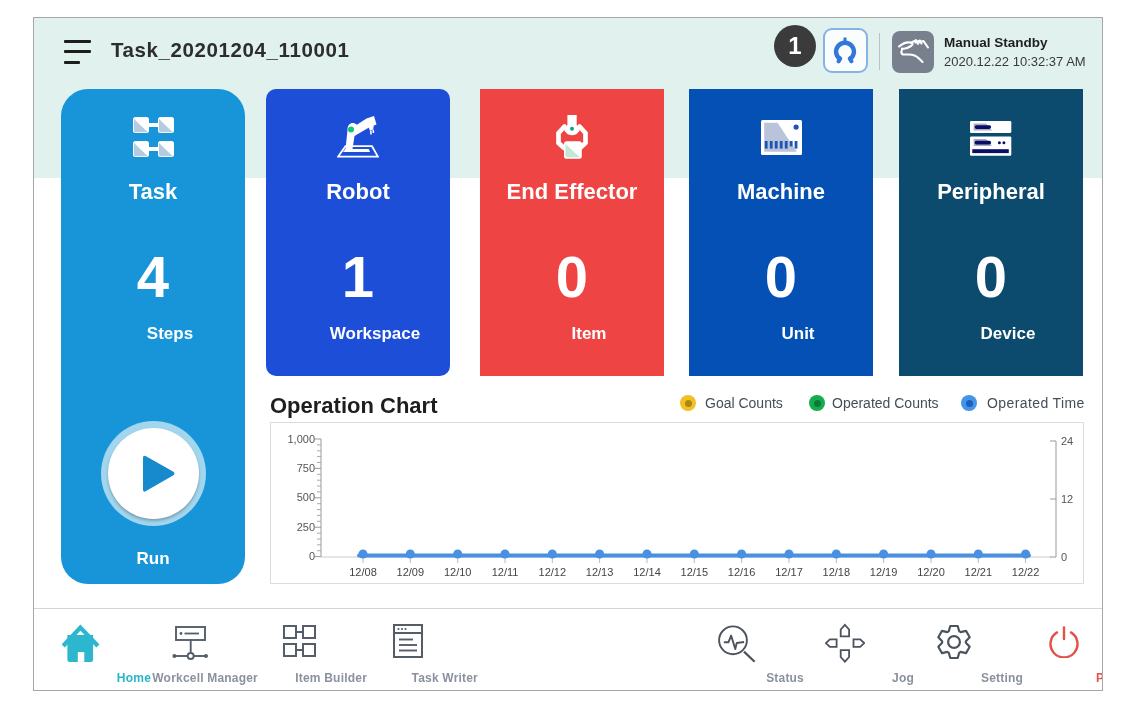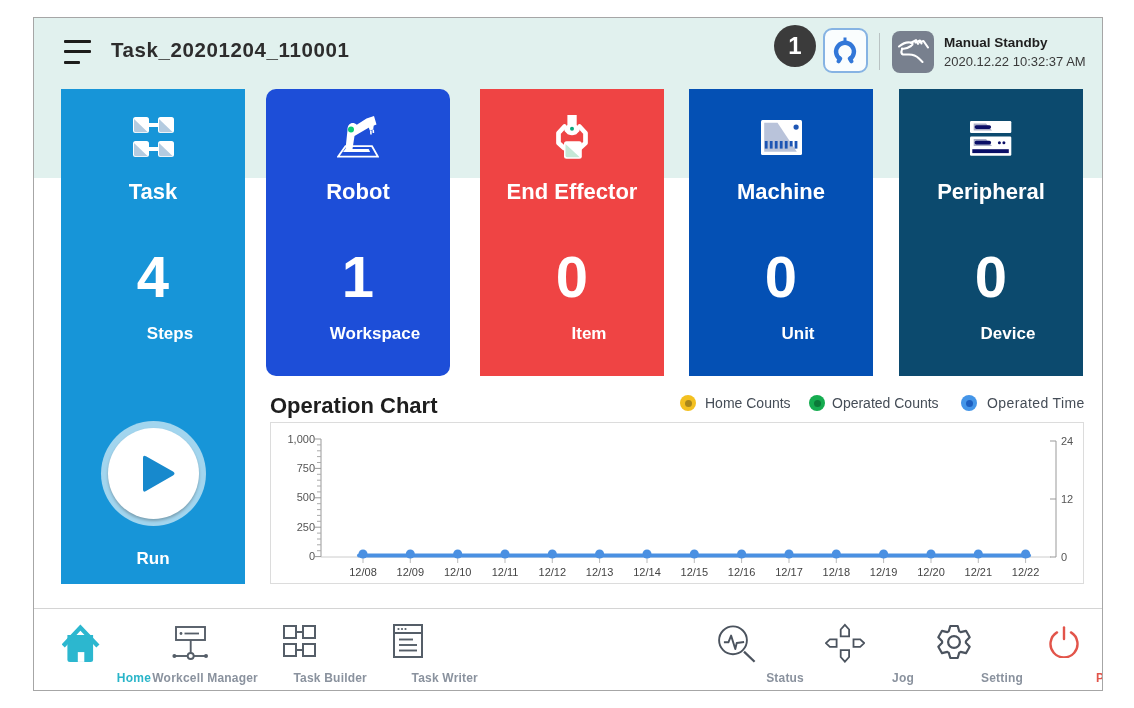--- a/index.html
+++ b/index.html
@@ -12,21 +12,21 @@
   .hl { position:absolute; background:#1d1d1b; height:3px; border-radius:1px; }
   
   #badge { left:740px; top:7px; width:42px; height:42px; border-radius:50%; background:#3b3b3b; color:#fff; font-size:24px; font-weight:bold; text-align:center; line-height:42px; }
   #gripbtn { left:789px; top:10px; width:45px; height:45px; border:2px solid #86b3e3; border-radius:9px; background:#fafdfe; }
   #divider { left:845px; top:15px; width:1px; height:37px; background:#b9c3c3; }
   #handbox { left:858px; top:13px; width:42px; height:42px; border-radius:8px; background:#78808e; }
   #mtxt1 { left:910px; top:17px; font-size:13.5px; font-weight:bold; color:#1f1f1f; }
   #mtxt2 { left:910px; top:36px; font-size:13px; color:#3a3a3a; }
   
   .card { top:71px; width:184px; height:287px; color:#fff; text-align:center; }
-  #c1 { left:27px; background:#1795d8; height:495px; }
+  #c1 { left:27px; background:#1795d8; height:495px;border-radius:27px; }
   #c2 { left:232px; background:#1d4ed8;border-radius:10px; }
   #c3 { left:446px; background:#ef4444; }
   #c4 { left:655px; background:#0450b4; }
   #c5 { left:865px; background:#0c4a6e; }
   .cicon { position:absolute; left:0; width:184px; top:28px; height:42px; text-align:center; }
   .ctitle { position:absolute; left:0; width:184px; top:90px; font-size:22px; font-weight:bold; }
   .cnum { position:absolute; left:0; width:184px; top:154px; font-size:58px; font-weight:bold; }
   .clabel { position:absolute; left:0; width:184px; top:235px; font-size:17px; font-weight:bold;padding-left:34px; }
   
   #play { left:40px; top:332px; width:105px; height:105px; border-radius:50%; background:#a2d5ee; }
@@ -159,21 +159,21 @@
     </svg></div>
     <div class="ctitle">Peripheral</div>
     <div class="cnum">0</div>
     <div class="clabel">Device</div>
   </div>
 
   <div class="abs" id="opchart">Operation Chart</div>
   <div class="dot" style="left:646px; background:#f3c020;">
       <div class="dotin" style="background:#a9871c;"></div>
     </div>
-  <div class="leg" style="left:671px;">Home Counts</div>
+  <div class="leg" style="left:671px;">Goal Counts</div>
   <div class="dot" style="left:775px; background:#15ac50;">
       <div class="dotin" style="background:#0b7a38;"></div>
     </div>
   <div class="leg" style="left:798px;">Operated Counts</div>
   <div class="dot" style="left:927px; background:#4495e8;">
       <div class="dotin" style="background:#1d5fc0;"></div>
     </div>
   <div class="leg" style="left:953px; letter-spacing:0.4px;">Operated Time</div>
   <div class="abs" id="chartbox">
     <svg width="812" height="160" viewBox="0 0 812 160">
@@ -304,21 +304,21 @@
   <svg class="abs nicon" style="left:247px;" width="36" height="34" viewBox="0 0 36 34">
     <g fill="none" stroke="#555e68" stroke-width="2">
       <rect x="3" y="2" width="12" height="12"></rect>
       <rect x="22" y="2" width="12" height="12"></rect>
       <line x1="15" y1="8" x2="22" y2="8"></line>
       <rect x="3" y="20" width="12" height="12"></rect>
       <rect x="22" y="20" width="12" height="12"></rect>
       <line x1="15" y1="26" x2="22" y2="26"></line>
     </g>
   </svg>
-  <div class="nav" style="left:193px; width:140px;">Task Builder</div>
+  <div class="nav" style="left:193px; width:140px;">Item Builder</div>
   <svg class="abs nicon" style="left:356px;" width="36" height="34" viewBox="0 0 36 34">
     <g fill="none" stroke="#555e68" stroke-width="2">
       <rect x="4" y="1" width="28" height="32"></rect>
       <line x1="4" y1="9" x2="32" y2="9"></line>
     </g>
     <g fill="#555e68">
       <circle cx="8.5" cy="5" r="1.1"></circle>
         <circle cx="12" cy="5" r="1.1"></circle>
         <circle cx="15.5" cy="5" r="1.1"></circle>
     </g>

